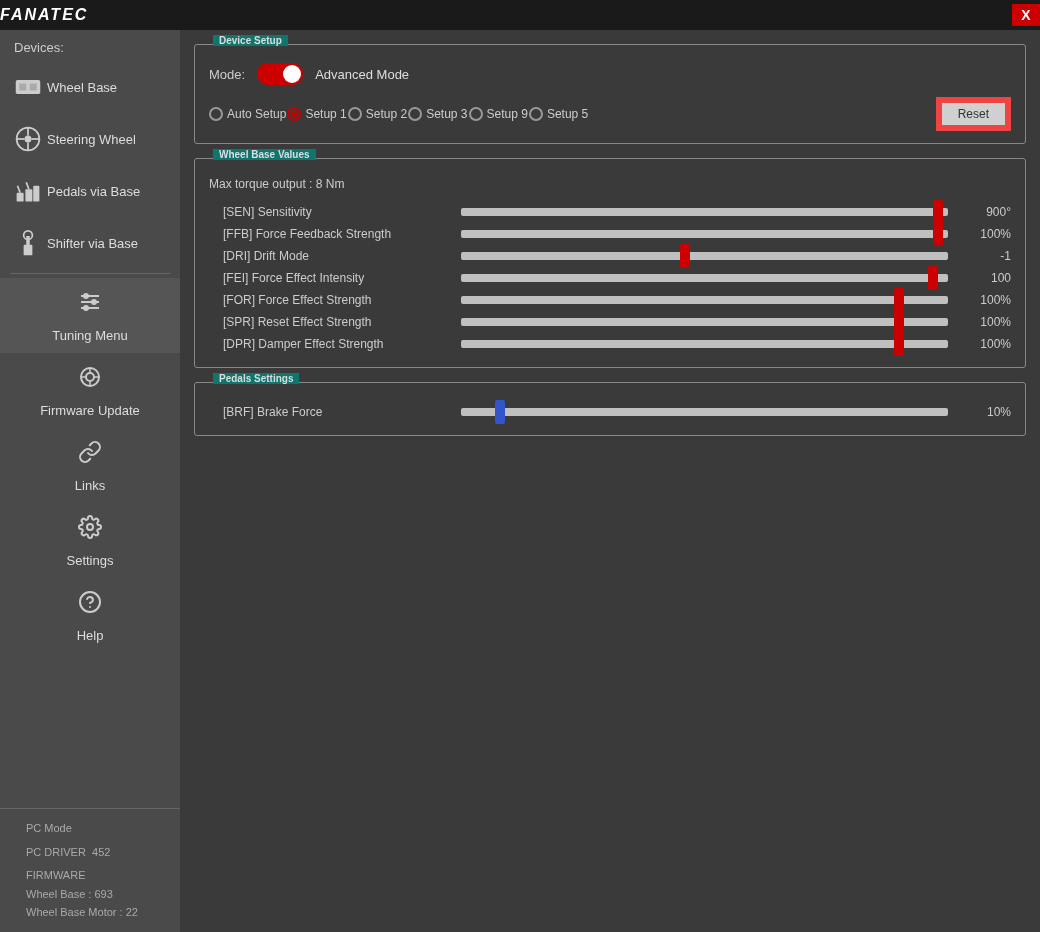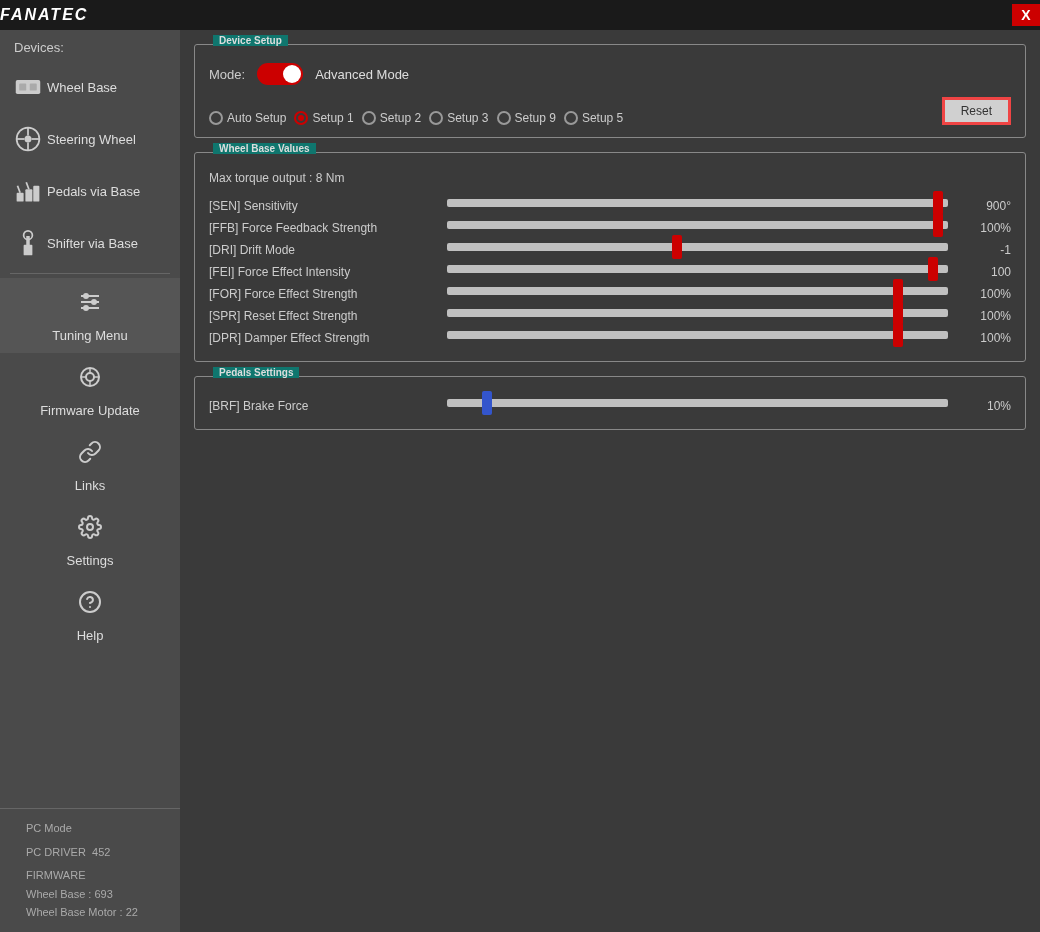--- a/index.html
+++ b/index.html
@@ -185,22 +185,22 @@
       background: white;
       border-radius: 50%;
       top: 2px;
       right: 2px;
     }
     .mode-text { color: #ddd; font-size: 13px; }
 
     
     .setup-row {
       display: flex;
-      align-items: flex-end;
-      gap: 8px;
+      align-items: center;
+      gap: 1px;
       flex-wrap: wrap;
     }
     .radio-item {
       display: flex;
       align-items: center;
       gap: 4px;
       cursor: pointer;
     }
     .radio-circle {
       width: 14px;
@@ -219,39 +219,40 @@
       width: 6px;
       height: 6px;
       border-radius: 50%;
       background: #cc0000;
     }
     .radio-label { font-size: 12px; color: #ccc; }
 
     .reset-btn {
       margin-left: auto;
       background: #d0d0d0;
-      border: 3px solid #ef4444;
+      border: 6px solid #ef4444;
       color: #333;
       padding: 4px 16px;
       cursor: pointer;
       font-size: 12px;
     }
 
     
     .max-torque {
       font-size: 12px;
       color: #ccc;
       margin-bottom: 10px;
     }
 
     .slider-row {
       display: flex;
-      align-items: flex-start;
+      align-items: center;
       padding: 4px 0;
       gap: 18px;
+      margin-left: 14px;
     }
     .slider-label {
       width: 220px;
       font-size: 12px;
       color: #ccc;
       flex-shrink: 0;
     }
     .slider-track {
       flex: 1;
       height: 8px;

